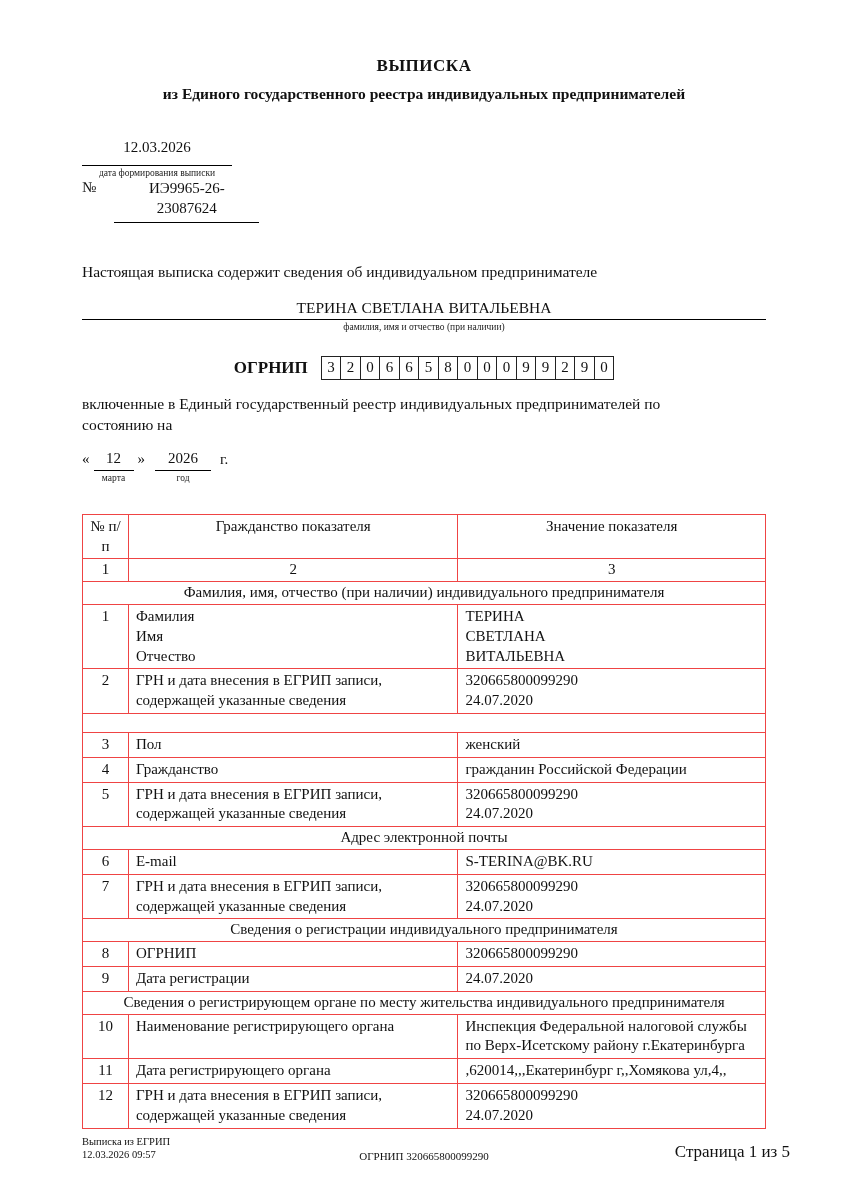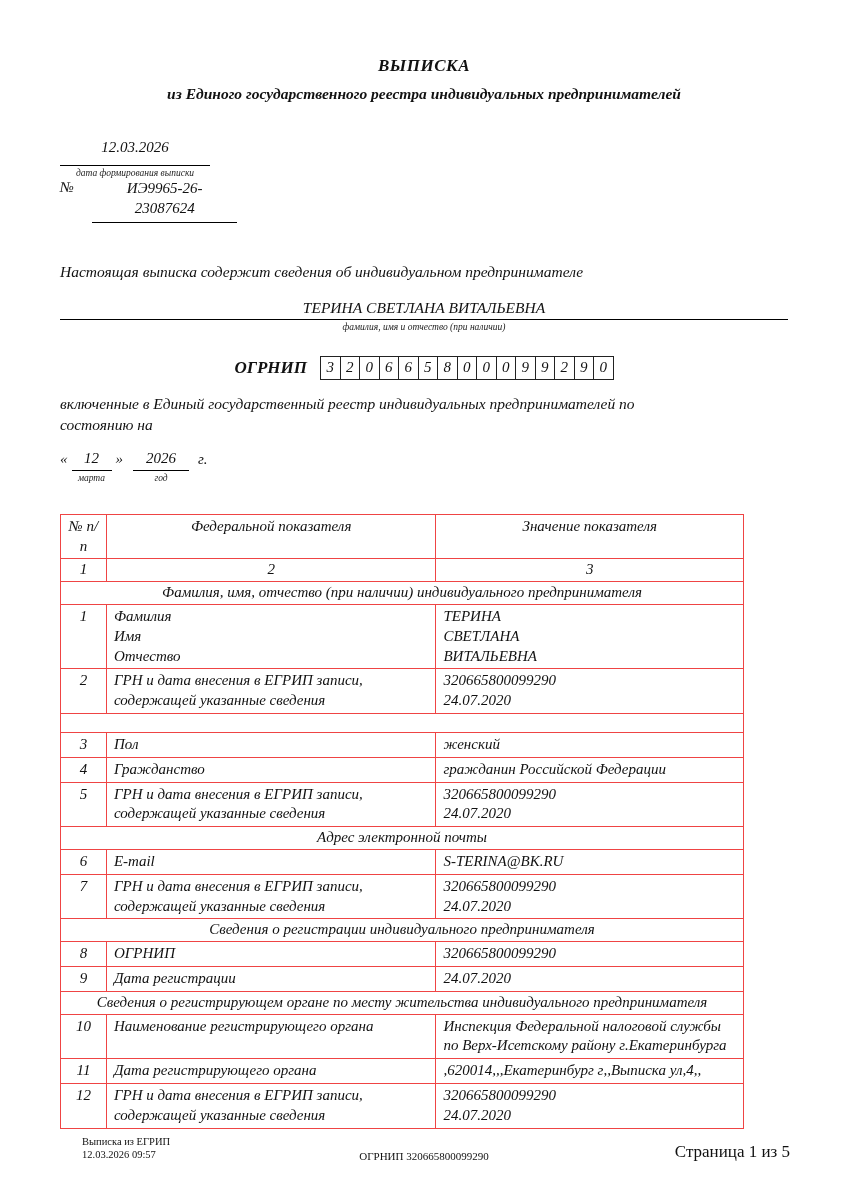--- a/index.html
+++ b/index.html
@@ -5,21 +5,21 @@
   * { margin: 0; padding: 0; box-sizing: border-box; }
   html, body { background: #e8e8e8; }
   body { font-family: "Liberation Serif", "DejaVu Serif", serif; color: #111; }
   .page {
     position: relative;
     width: 848px; height: 1200px;
     margin: 0 auto;
     background: #ffffff;
     overflow: hidden;
   }
-  .content { padding: 0 60px; font-style: italic; }
+  .content { padding: 0 82px; }
 
   
   .doc-title {
     margin-top: 56px;
     text-align: center;
     font-weight: bold;
     font-size: 17px;
     letter-spacing: 0.5px;
   }
   .doc-subtitle {
@@ -172,21 +172,21 @@
         <span style="display:block" class="blank-line">2026</span>
         <span style="display:block" class="small-caption">год</span>
       </span>
       <span class="year-suffix">г.</span>
     </div>
 
     <table class="registry">
       <thead>
         <tr>
           <th class="h-num">№ п/п</th>
-          <th class="h-name">Федеральной показателя</th>
+          <th class="h-name">Гражданство показателя</th>
           <th class="h-value">Значение показателя</th>
         </tr>
         <tr>
           <td class="colnum">1</td>
           <td class="colnum">2</td>
           <td class="colnum">3</td>
         </tr>
       </thead>
       <tbody>
           <tr>
@@ -260,21 +260,21 @@
             <td colspan="3" class="section-cell">Сведения о регистрирующем органе по месту жительства индивидуального предпринимателя</td>
           </tr>
           <tr>
             <td class="num-cell">10</td>
             <td class="name-cell">Наименование регистрирующего органа</td>
             <td class="value-cell">Инспекция Федеральной налоговой службы по Верх-Исетскому району г.Екатеринбурга</td>
           </tr>
           <tr>
             <td class="num-cell">11</td>
             <td class="name-cell">Дата регистрирующего органа</td>
-            <td class="value-cell">,620014,,,Екатеринбург г,,Выписка ул,4,,</td>
+            <td class="value-cell">,620014,,,Екатеринбург г,,Хомякова ул,4,,</td>
           </tr>
           <tr>
             <td class="num-cell">12</td>
             <td class="name-cell">ГРН и дата внесения в ЕГРИП записи,
 содержащей указанные сведения</td>
             <td class="value-cell">320665800099290
 24.07.2020</td>
           </tr>
         </tbody>
     </table>

